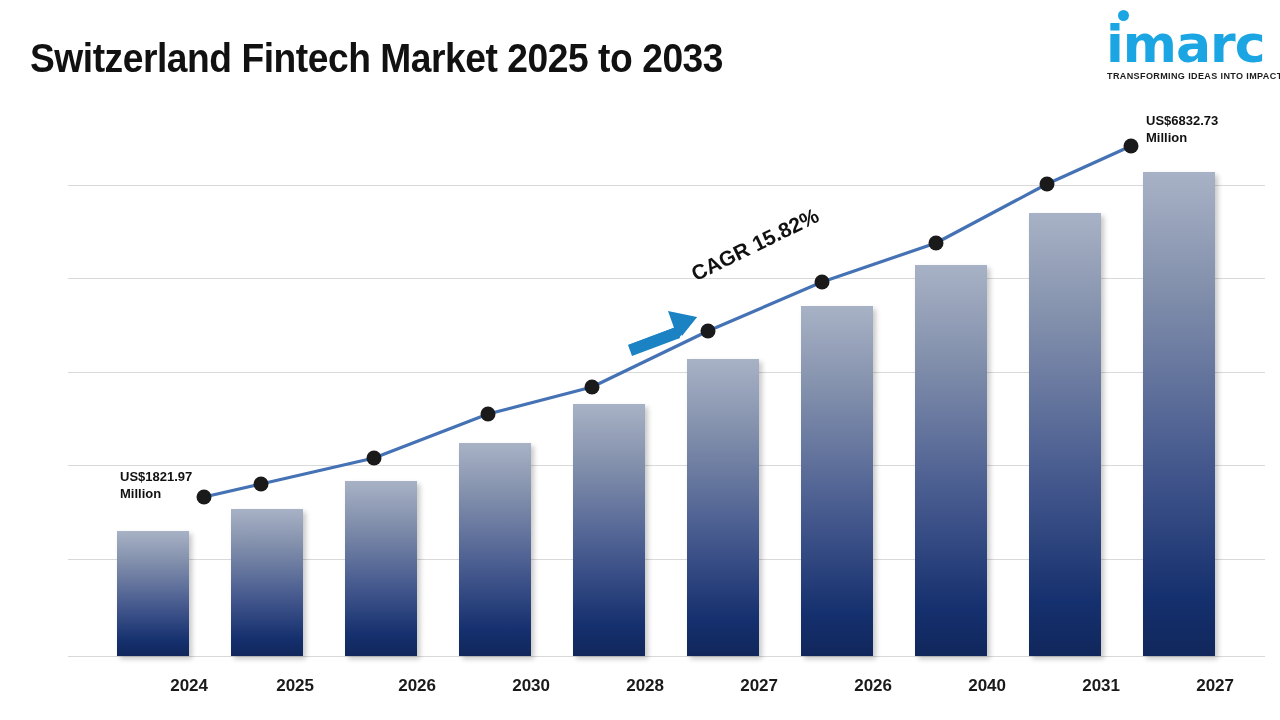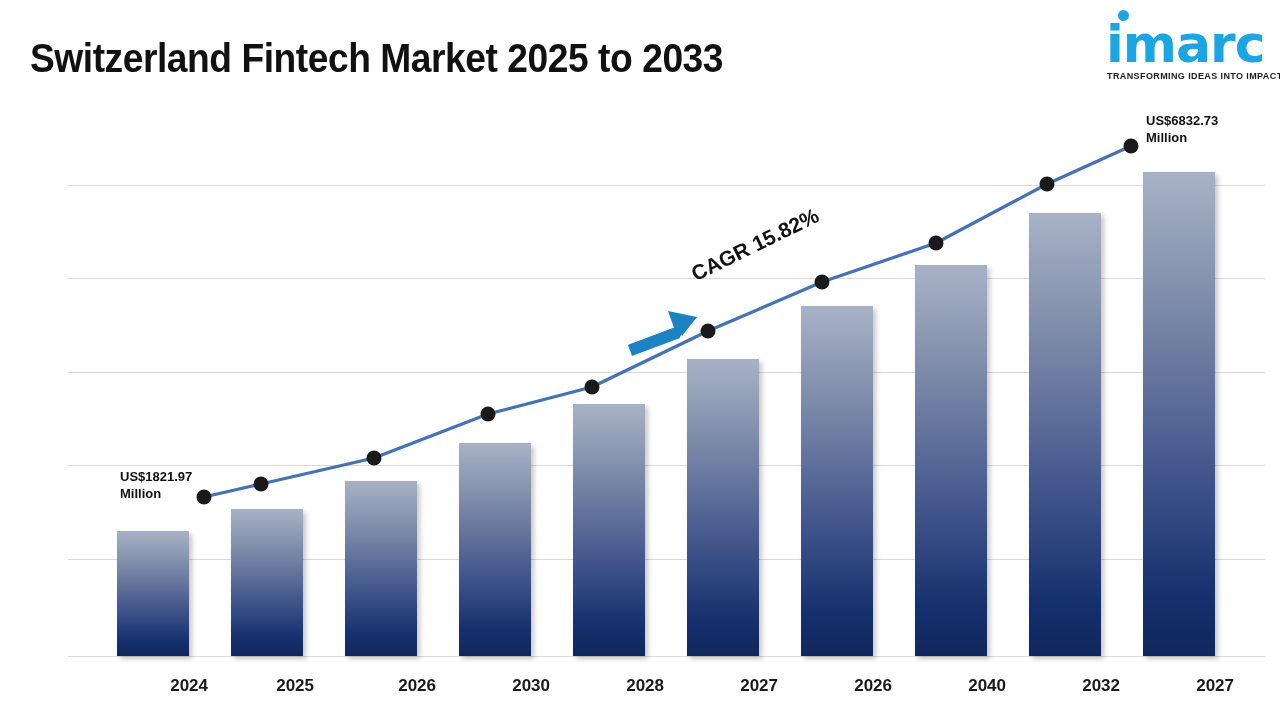--- a/index.html
+++ b/index.html
@@ -204,21 +204,21 @@
 
     <div id="tick-labels">
         <div class="tick-label" style="left: 98px;">2024</div>
         <div class="tick-label" style="left: 204px;">2025</div>
         <div class="tick-label" style="left: 326px;">2026</div>
         <div class="tick-label" style="left: 440px;">2030</div>
         <div class="tick-label" style="left: 554px;">2028</div>
         <div class="tick-label" style="left: 668px;">2027</div>
         <div class="tick-label" style="left: 782px;">2026</div>
         <div class="tick-label" style="left: 896px;">2040</div>
-        <div class="tick-label" style="left: 1010px;">2032</div>
+        <div class="tick-label" style="left: 1010px;">2031</div>
         <div class="tick-label" style="left: 1124px;">2027</div>
       </div>
 
     <div class="value-label" id="value-label-start">
       <div>US$1821.97</div>
       <div>Million</div>
     </div>
 
     <div class="value-label" id="value-label-end">
       <div>US$6832.73</div>

